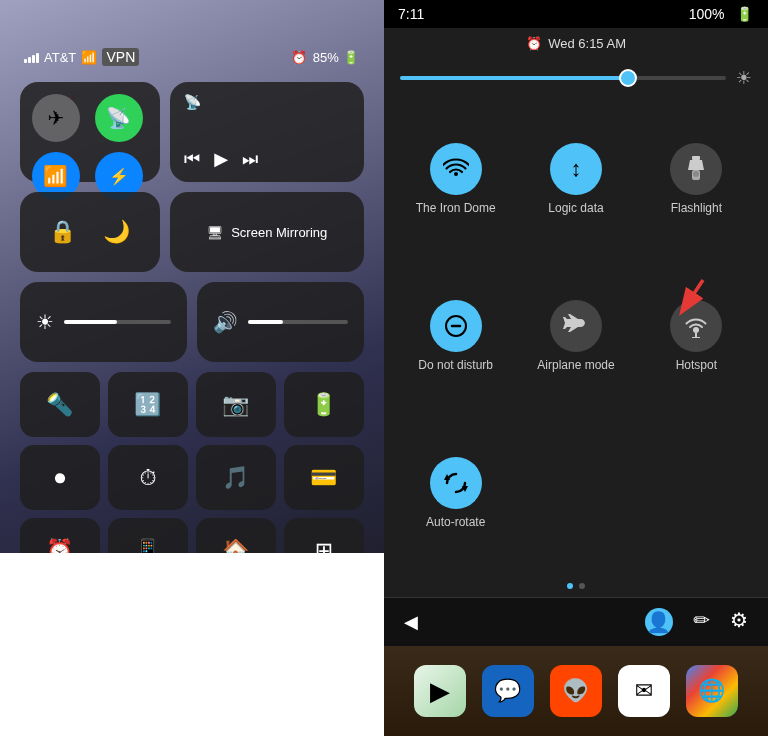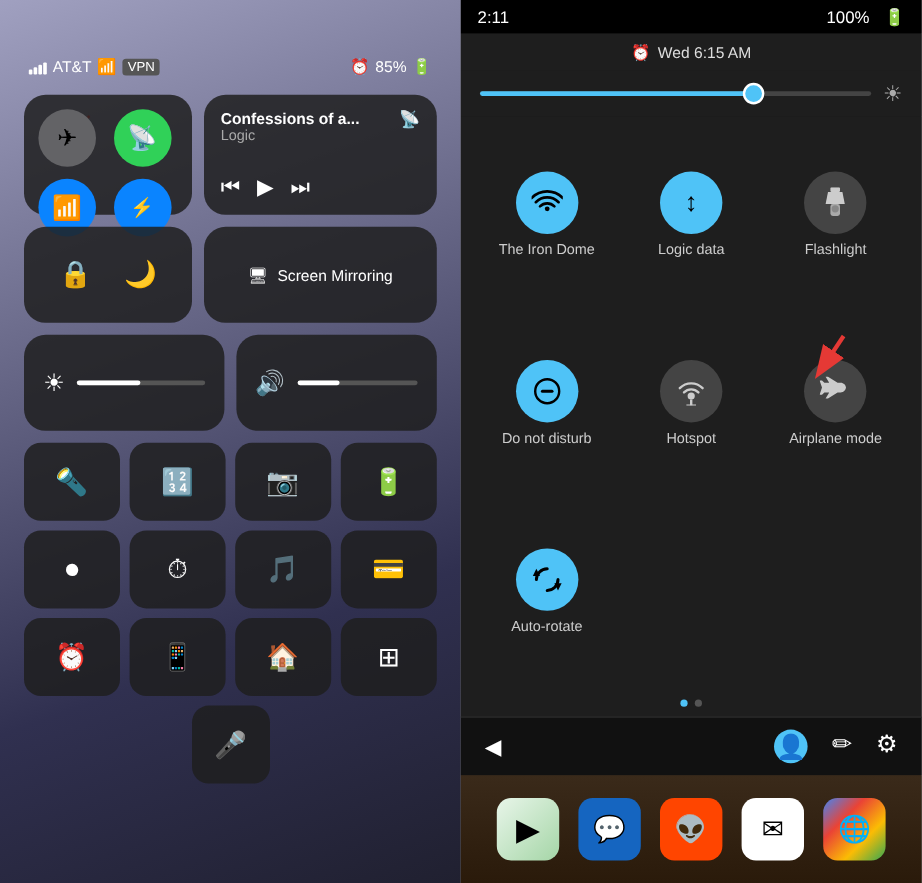--- a/index.html
+++ b/index.html
@@ -7,21 +7,21 @@
       width: 768px;
       height: 736px;
       display: flex;
       font-family: -apple-system, 'Helvetica Neue', Arial, sans-serif;
       overflow: hidden;
     }
 
     
     #ios-panel {
       width: 384px;
-      height: 736px;
+      height: 553px;
       background: linear-gradient(160deg, #a0a0c0 0%, #8080a0 20%, #606080 40%, #303050 70%, #202030 100%);
       position: relative;
       overflow: hidden;
     }
 
     #ios-control-center {
       position: absolute;
       top: 40px;
       left: 20px;
       right: 20px;
@@ -374,21 +374,21 @@
     <div id="ios-status">
       <div id="ios-status-left">
         <div class="signal-bars">
           <div class="signal-bar" style="height:4px"></div>
           <div class="signal-bar" style="height:6px"></div>
           <div class="signal-bar" style="height:8px"></div>
           <div class="signal-bar" style="height:10px"></div>
         </div>
         <span>AT&amp;T</span>
         <span>📶</span>
-        <span style="background:#555;border-radius:3px;padding:1px 4px;font-size:11px;">VPN</span>
+        <span style="background:#555;border-radius:3px;padding:1px 4px;font-size:14px;">VPN</span>
       </div>
       <div id="ios-status-right">
         <span>⏰</span>
         <span>85%</span>
         <span>🔋</span>
       </div>
     </div>
 
     <div class="ios-top-row">
       <div class="ios-connectivity-block">
@@ -401,24 +401,20 @@
         <div class="ios-circle-btn blue">
           <span>📶</span>
         </div>
         <div class="ios-circle-btn blue">
           <span style="font-size:16px;">⚡</span>
         </div>
       </div>
 
       <div class="ios-music-block">
         <div style="display:flex;justify-content:space-between;align-items:flex-start;">
-          <div>
-            <div class="ios-music-title">Confessions of a...</div>
-            <div class="ios-music-artist">Logic</div>
-          </div>
           <span style="color:#aaa;font-size:14px;">📡</span>
         </div>
         <div class="ios-music-controls">
           <span>⏮</span>
           <span>▶</span>
           <span>⏭</span>
         </div>
       </div>
     </div>
 
@@ -492,21 +488,21 @@
       <div class="ios-grid-item" style="grid-column: 1 / -1; width: 65px; justify-self: center;">
         <span>🎤</span>
       </div>
     </div>
   </div>
 </div>
 
 <div id="android-panel">
 
   <div id="android-status-bar">
-    <span>2:11</span>
+    <span>7:11</span>
     <div id="android-status-right">
       <span>100%</span>
       <span>🔋</span>
     </div>
   </div>
 
   <div id="android-alarm-bar">
     <span>⏰</span>
     <span>Wed 6:15 AM</span>
   </div>
@@ -555,43 +551,43 @@
     <div class="android-tile">
       <div class="android-tile-icon blue-active">
         <svg width="24" height="24" viewBox="0 0 24 24">
           <circle cx="12" cy="12" r="10" stroke="#000" stroke-width="2" fill="none"></circle>
           <line x1="8" y1="12" x2="16" y2="12" stroke="#000" stroke-width="2.5" stroke-linecap="round"></line>
         </svg>
       </div>
       <span class="android-tile-label">Do not disturb</span>
     </div>
 
+
+    <div class="android-tile" style="position:relative;">
+      <div class="android-tile-icon gray-inactive">
+        <svg width="26" height="26" viewBox="0 0 26 26">
+          <path d="M22 10.5c0-2.5-2-4.5-4.5-4.5H15l-8-5H5l3 5H4L2 4H0l2 6-2 6h2l2-2h4l-3 5h2l8-5h2.5c2.5 0 4.5-2 4.5-4.5z" fill="#ccc"></path>
+        </svg>
+      </div>
+      <span class="android-tile-label">Airplane mode</span>
+    </div>
 
     <div class="android-tile">
       <div class="android-tile-icon gray-inactive">
         <svg width="26" height="24" viewBox="0 0 26 24">
           <circle cx="13" cy="16" r="3" fill="#ccc"></circle>
           <path d="M7 13c1.6-1.6 3.8-2.5 6-2.5s4.4.9 6 2.5" stroke="#ccc" stroke-width="2" fill="none" stroke-linecap="round"></path>
           <path d="M3.5 9.5C6.2 6.8 9.4 5.5 13 5.5s6.8 1.3 9.5 4" stroke="#ccc" stroke-width="2" fill="none" stroke-linecap="round"></path>
           <line x1="13" y1="19" x2="13" y2="24" stroke="#ccc" stroke-width="2"></line>
           <line x1="9" y1="24" x2="17" y2="24" stroke="#ccc" stroke-width="2"></line>
         </svg>
       </div>
       <span class="android-tile-label">Hotspot</span>
     </div>
 
-    <div class="android-tile" style="position:relative;">
-      <div class="android-tile-icon gray-inactive">
-        <svg width="26" height="26" viewBox="0 0 26 26">
-          <path d="M22 10.5c0-2.5-2-4.5-4.5-4.5H15l-8-5H5l3 5H4L2 4H0l2 6-2 6h2l2-2h4l-3 5h2l8-5h2.5c2.5 0 4.5-2 4.5-4.5z" fill="#ccc"></path>
-        </svg>
-      </div>
-      <span class="android-tile-label">Airplane mode</span>
-    </div>
-
 
     <div class="android-tile">
       <div class="android-tile-icon blue-active">
         <svg width="26" height="26" viewBox="0 0 26 26">
           <path d="M13 4C8 4 4 8 4 13" stroke="#000" stroke-width="2.5" fill="none" stroke-linecap="round"></path>
           <polygon points="1,10 7,10 4,4" fill="#000"></polygon>
           <path d="M13 22C18 22 22 18 22 13" stroke="#000" stroke-width="2.5" fill="none" stroke-linecap="round"></path>
           <polygon points="25,16 19,16 22,22" fill="#000"></polygon>
         </svg>
       </div>

